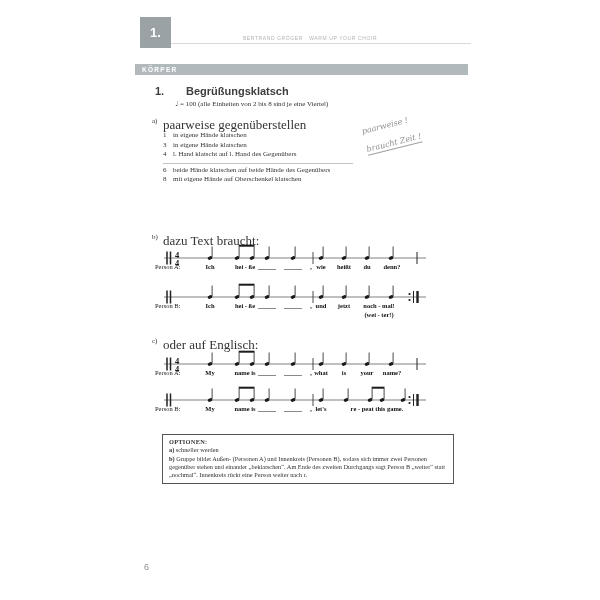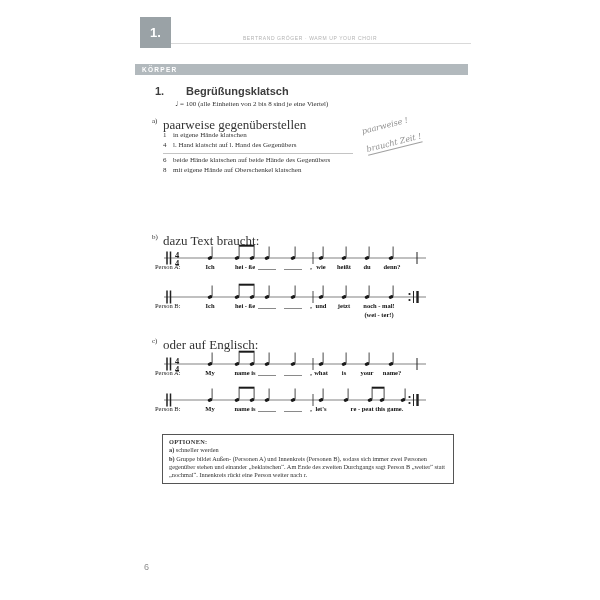--- a/index.html
+++ b/index.html
@@ -73,20 +73,21 @@
   <div class="abs tempo">
     <span class="note-sym">♩</span>
     <span>= 100 (alle Einheiten von 2 bis 8 sind je eine Viertel)</span>
   </div>
 
   <div class="abs sec-label" style="left:152px;top:117px">a)</div>
   <div class="abs sec-head" style="left:163px;top:117px">paarweise gegenüberstellen</div>
 
   <div class="abs steps">
     <div class="step"><span class="n">1</span><span>in eigene Hände klatschen</span></div>
+    <div class="step"><span class="n">3</span><span>in eigene Hände klatschen</span></div>
     <div class="step"><span class="n">4</span><span>l. Hand klatscht auf l. Hand des Gegenübers</span></div>
     <div class="list-divider"></div>
     <div class="step"><span class="n">6</span><span>beide Hände klatschen auf beide Hände des Gegenübers</span></div>
     <div class="step"><span class="n">8</span><span>mit eigene Hände auf Oberschenkel klatschen</span></div>
   </div>
 
   <div class="abs hand" style="left:362px;top:127px">paarweise !</div>
   <div class="abs hand u" style="left:367px;top:145px">braucht Zeit !</div>
 
   <div class="abs sec-label" style="left:152px;top:233px">b)</div>

